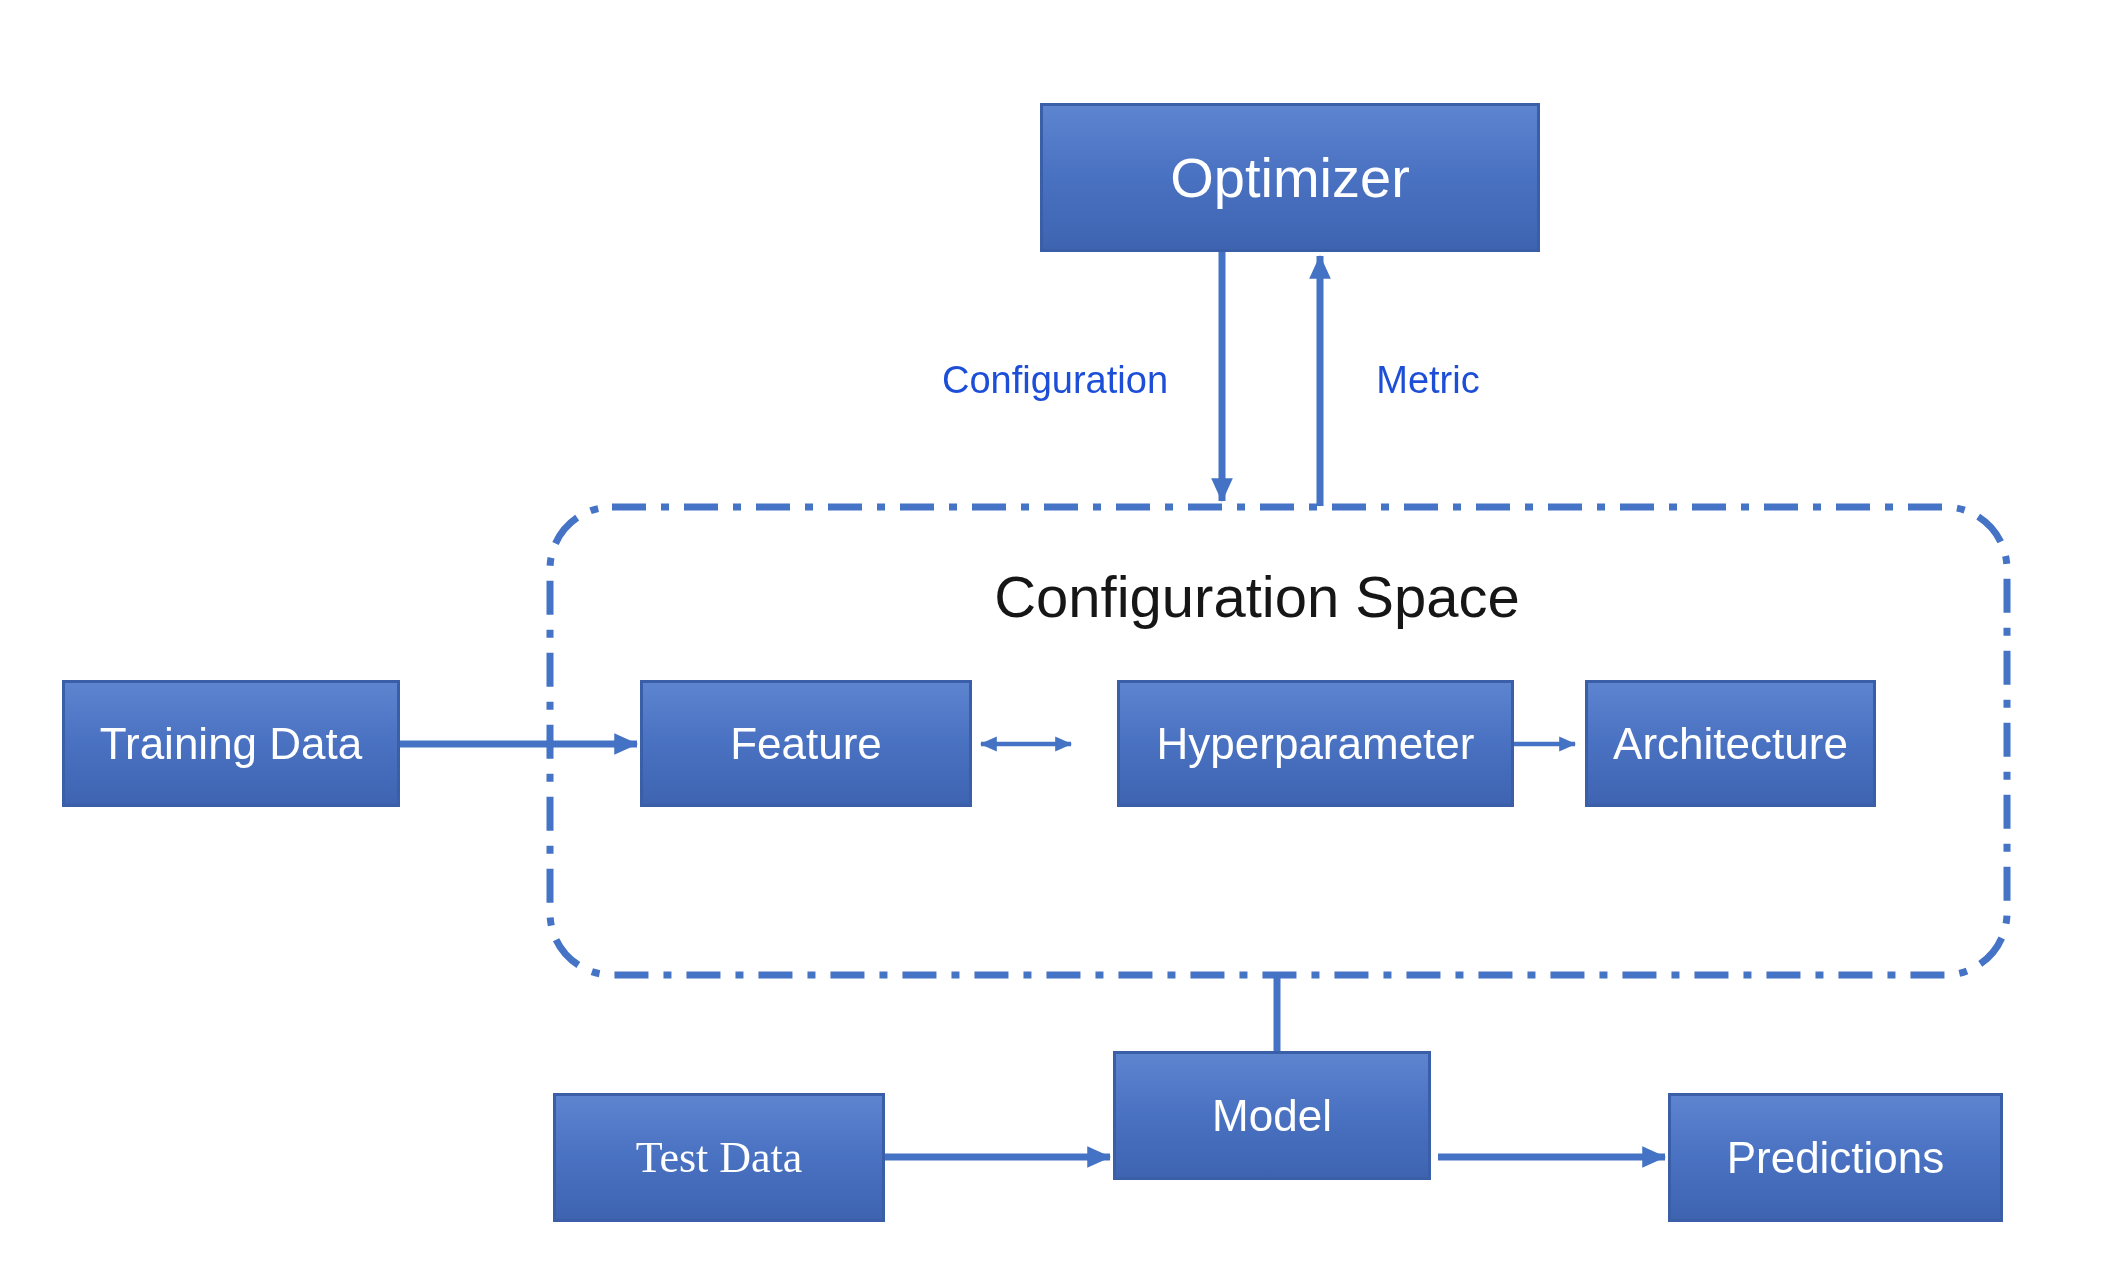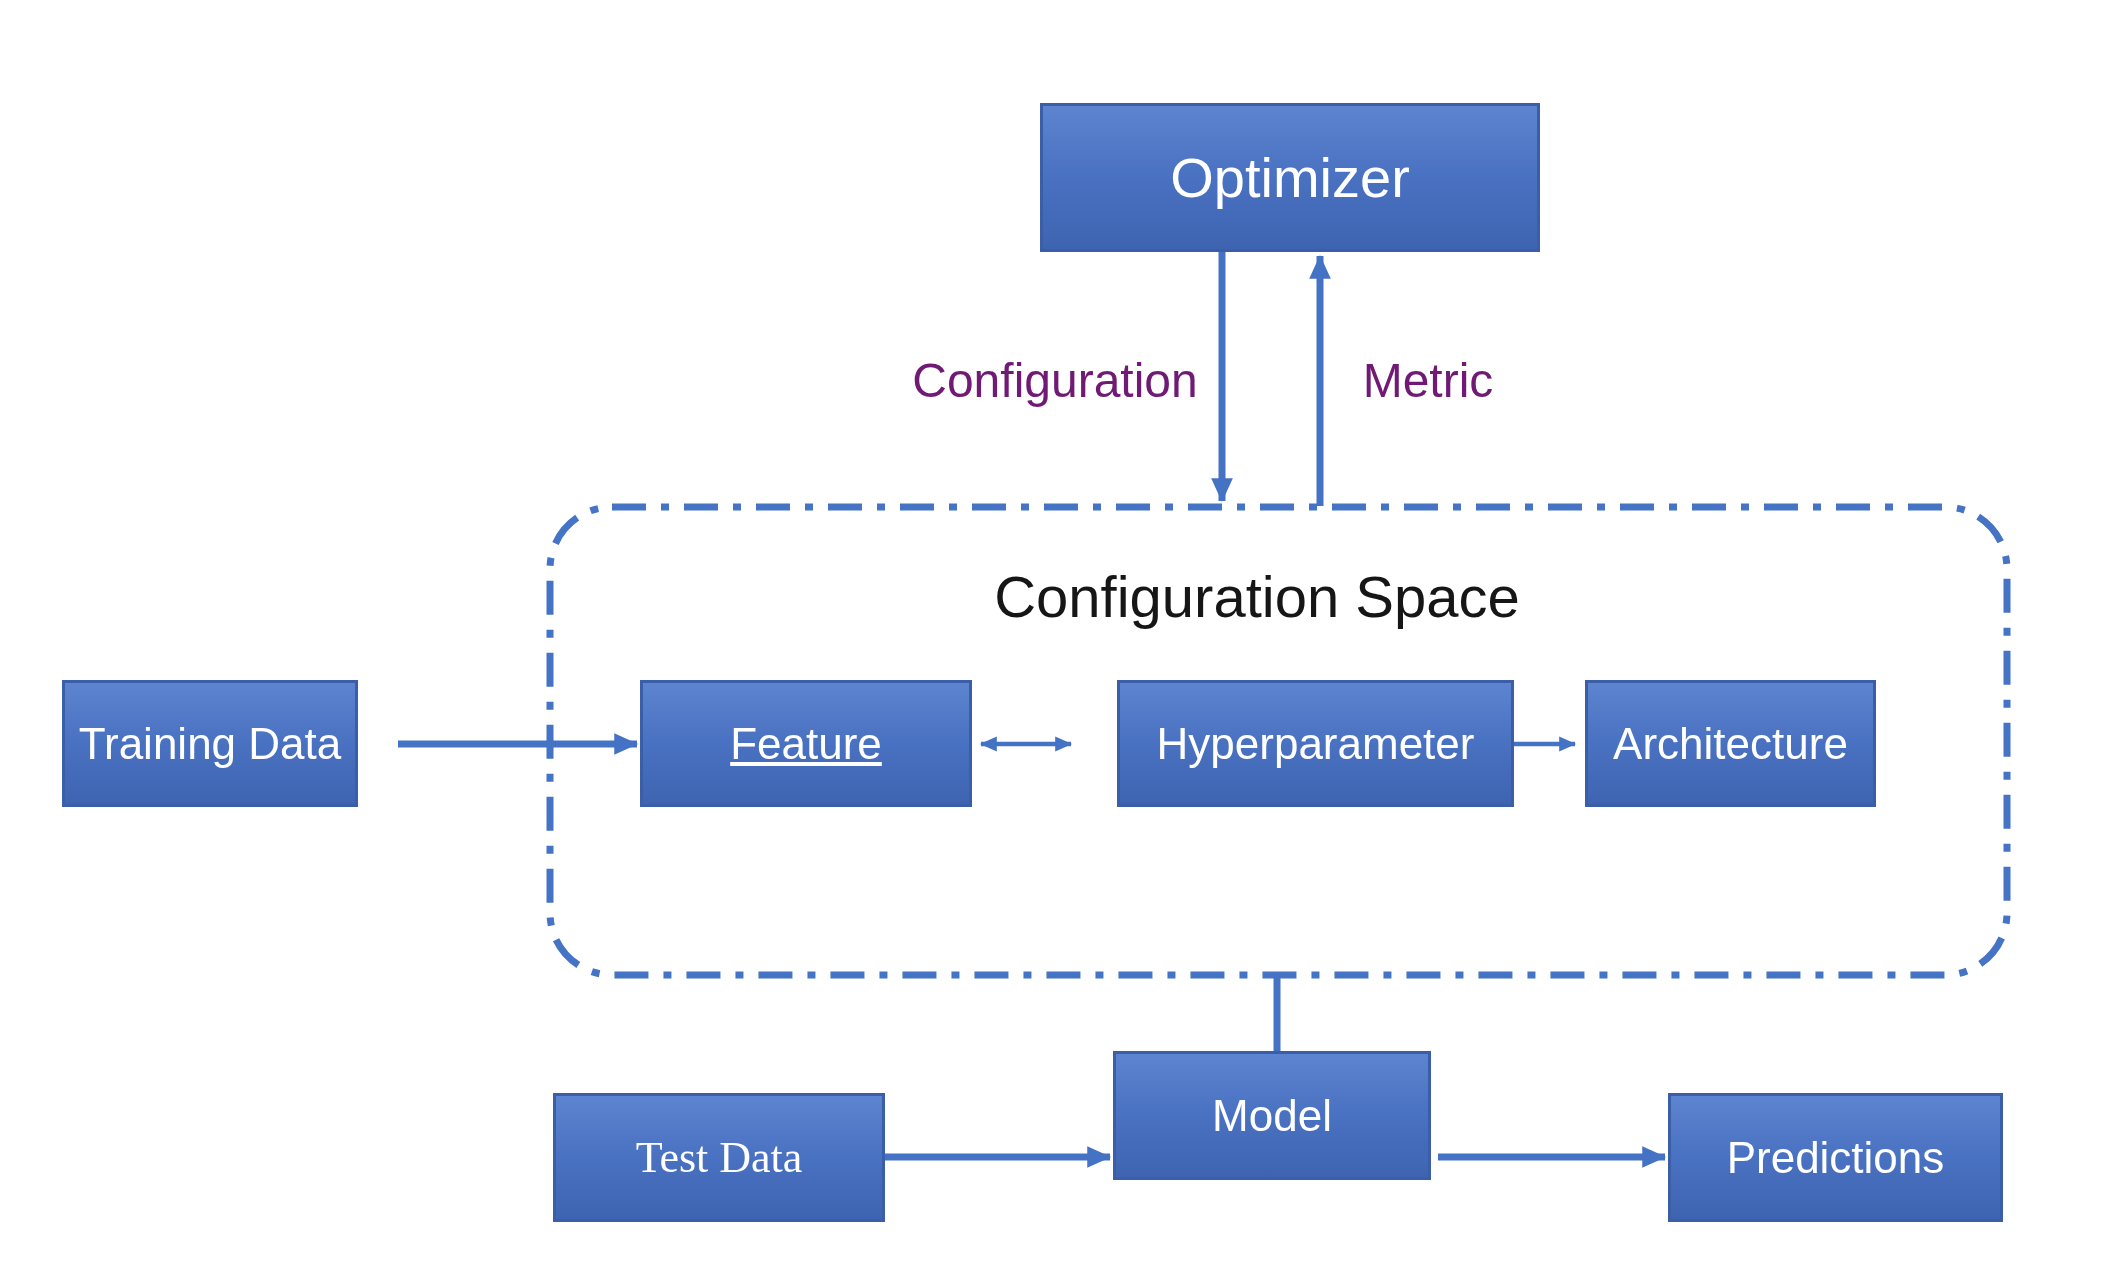--- a/index.html
+++ b/index.html
@@ -23,33 +23,33 @@
     align-items: center;
     justify-content: center;
     color: #ffffff;
     font-size: 44px;
     background: linear-gradient(180deg, #5d84cf 0%, #4a72c2 48%, #3e64b1 100%);
     border: 3px solid #3a5fa8;
     text-align: center;
     white-space: nowrap;
   }
   .node-optimizer      { left: 1040px; top: 103px;  width: 500px; height: 149px; font-size: 56px; }
-  .node-training-data  { left: 62px;   top: 680px;  width: 296px; height: 127px; }
-  .node-feature        { left: 640px;  top: 680px;  width: 332px; height: 127px; text-decoration: underline; }
+  .node-training-data  { left: 62px;   top: 680px;  width: 338px; height: 127px; }
+  .node-feature        { left: 640px;  top: 680px;  width: 332px; height: 127px; }
   .node-hyperparameter { left: 1080px; top: 680px;  width: 397px; height: 127px; margin-left: 37px; }
   .node-architecture   { left: 1585px; top: 680px;  width: 291px; height: 127px; }
   .node-test-data      { left: 553px;  top: 1093px; width: 332px; height: 129px; font-family: Liberation Serif, serif; }
   .node-model          { left: 1113px; top: 1051px; width: 318px; height: 129px; }
   .node-predictions    { left: 1668px; top: 1093px; width: 335px; height: 129px; }
 
   .flow-label {
     position: absolute;
     transform: translate(-50%, -50%);
-    color: #701a75;
-    font-size: 48px;
+    color: #1d4ed8;
+    font-size: 38px;
     white-space: nowrap;
   }
   .label-configuration { left: 1055px; top: 380px; }
   .label-metric        { left: 1428px; top: 380px; }
   .container-title {
     position: absolute;
     left: 1257px; top: 596px;
     transform: translate(-50%, -50%);
     color: #161616;
     font-size: 58px;

